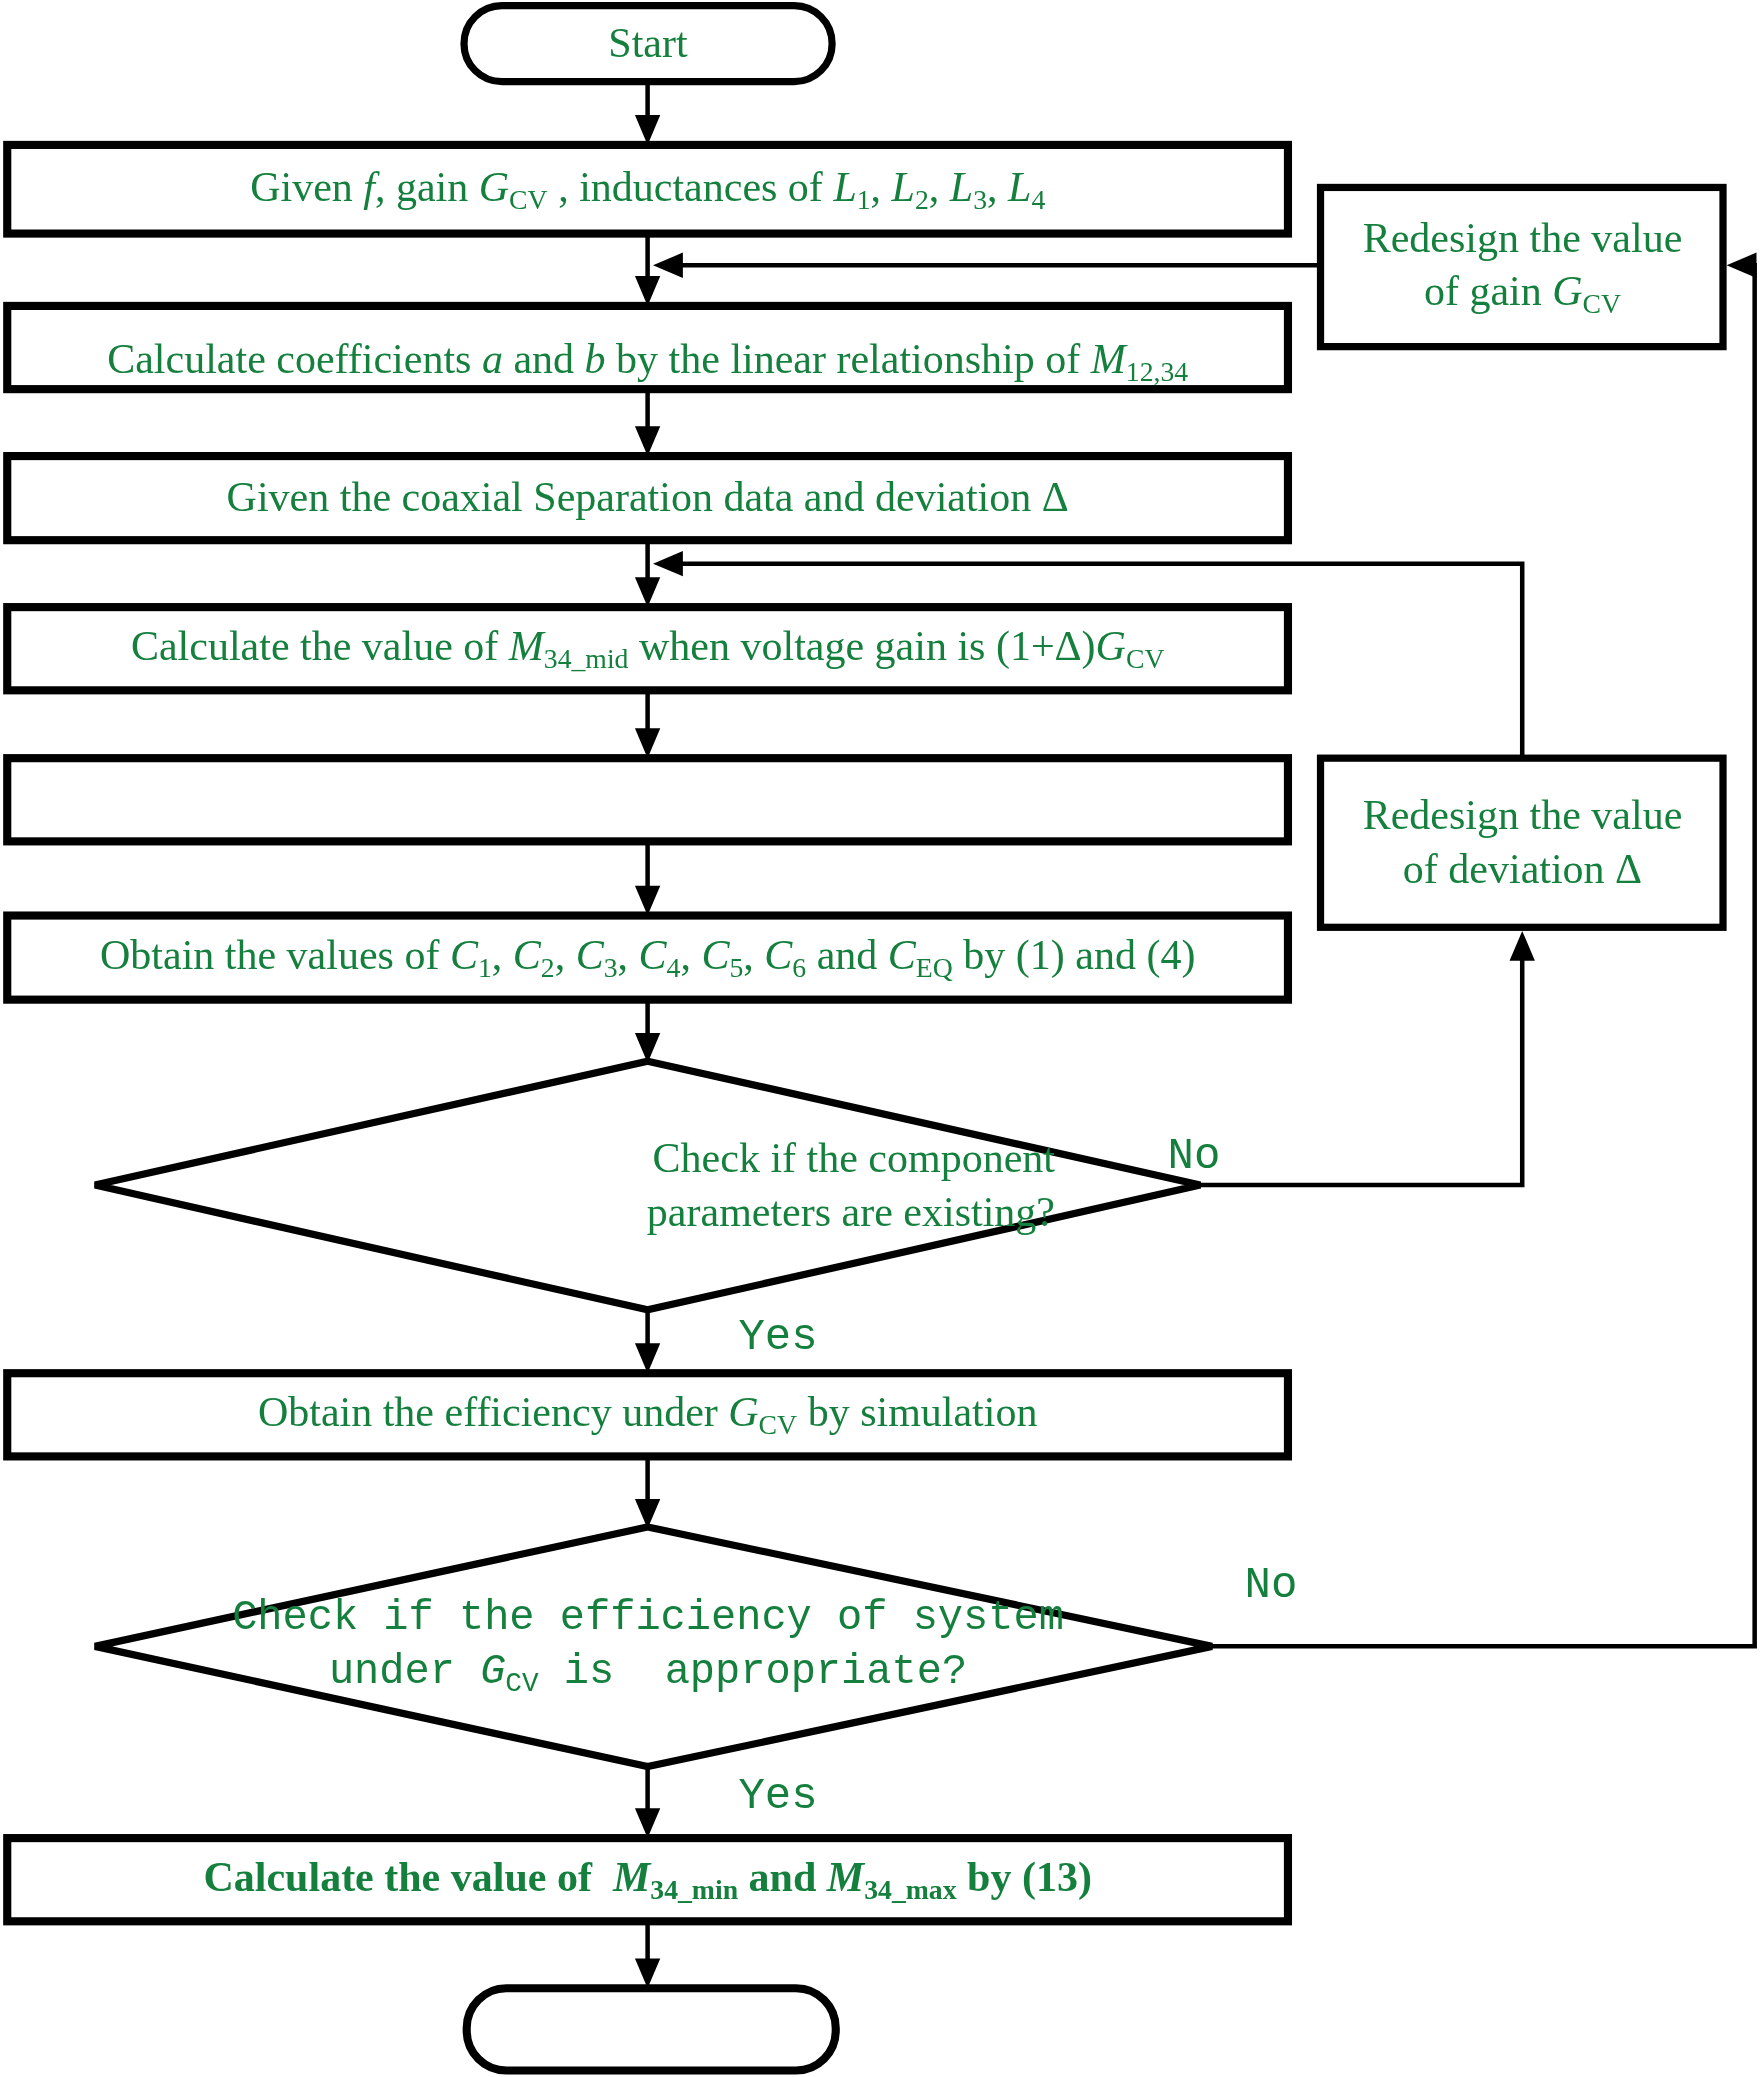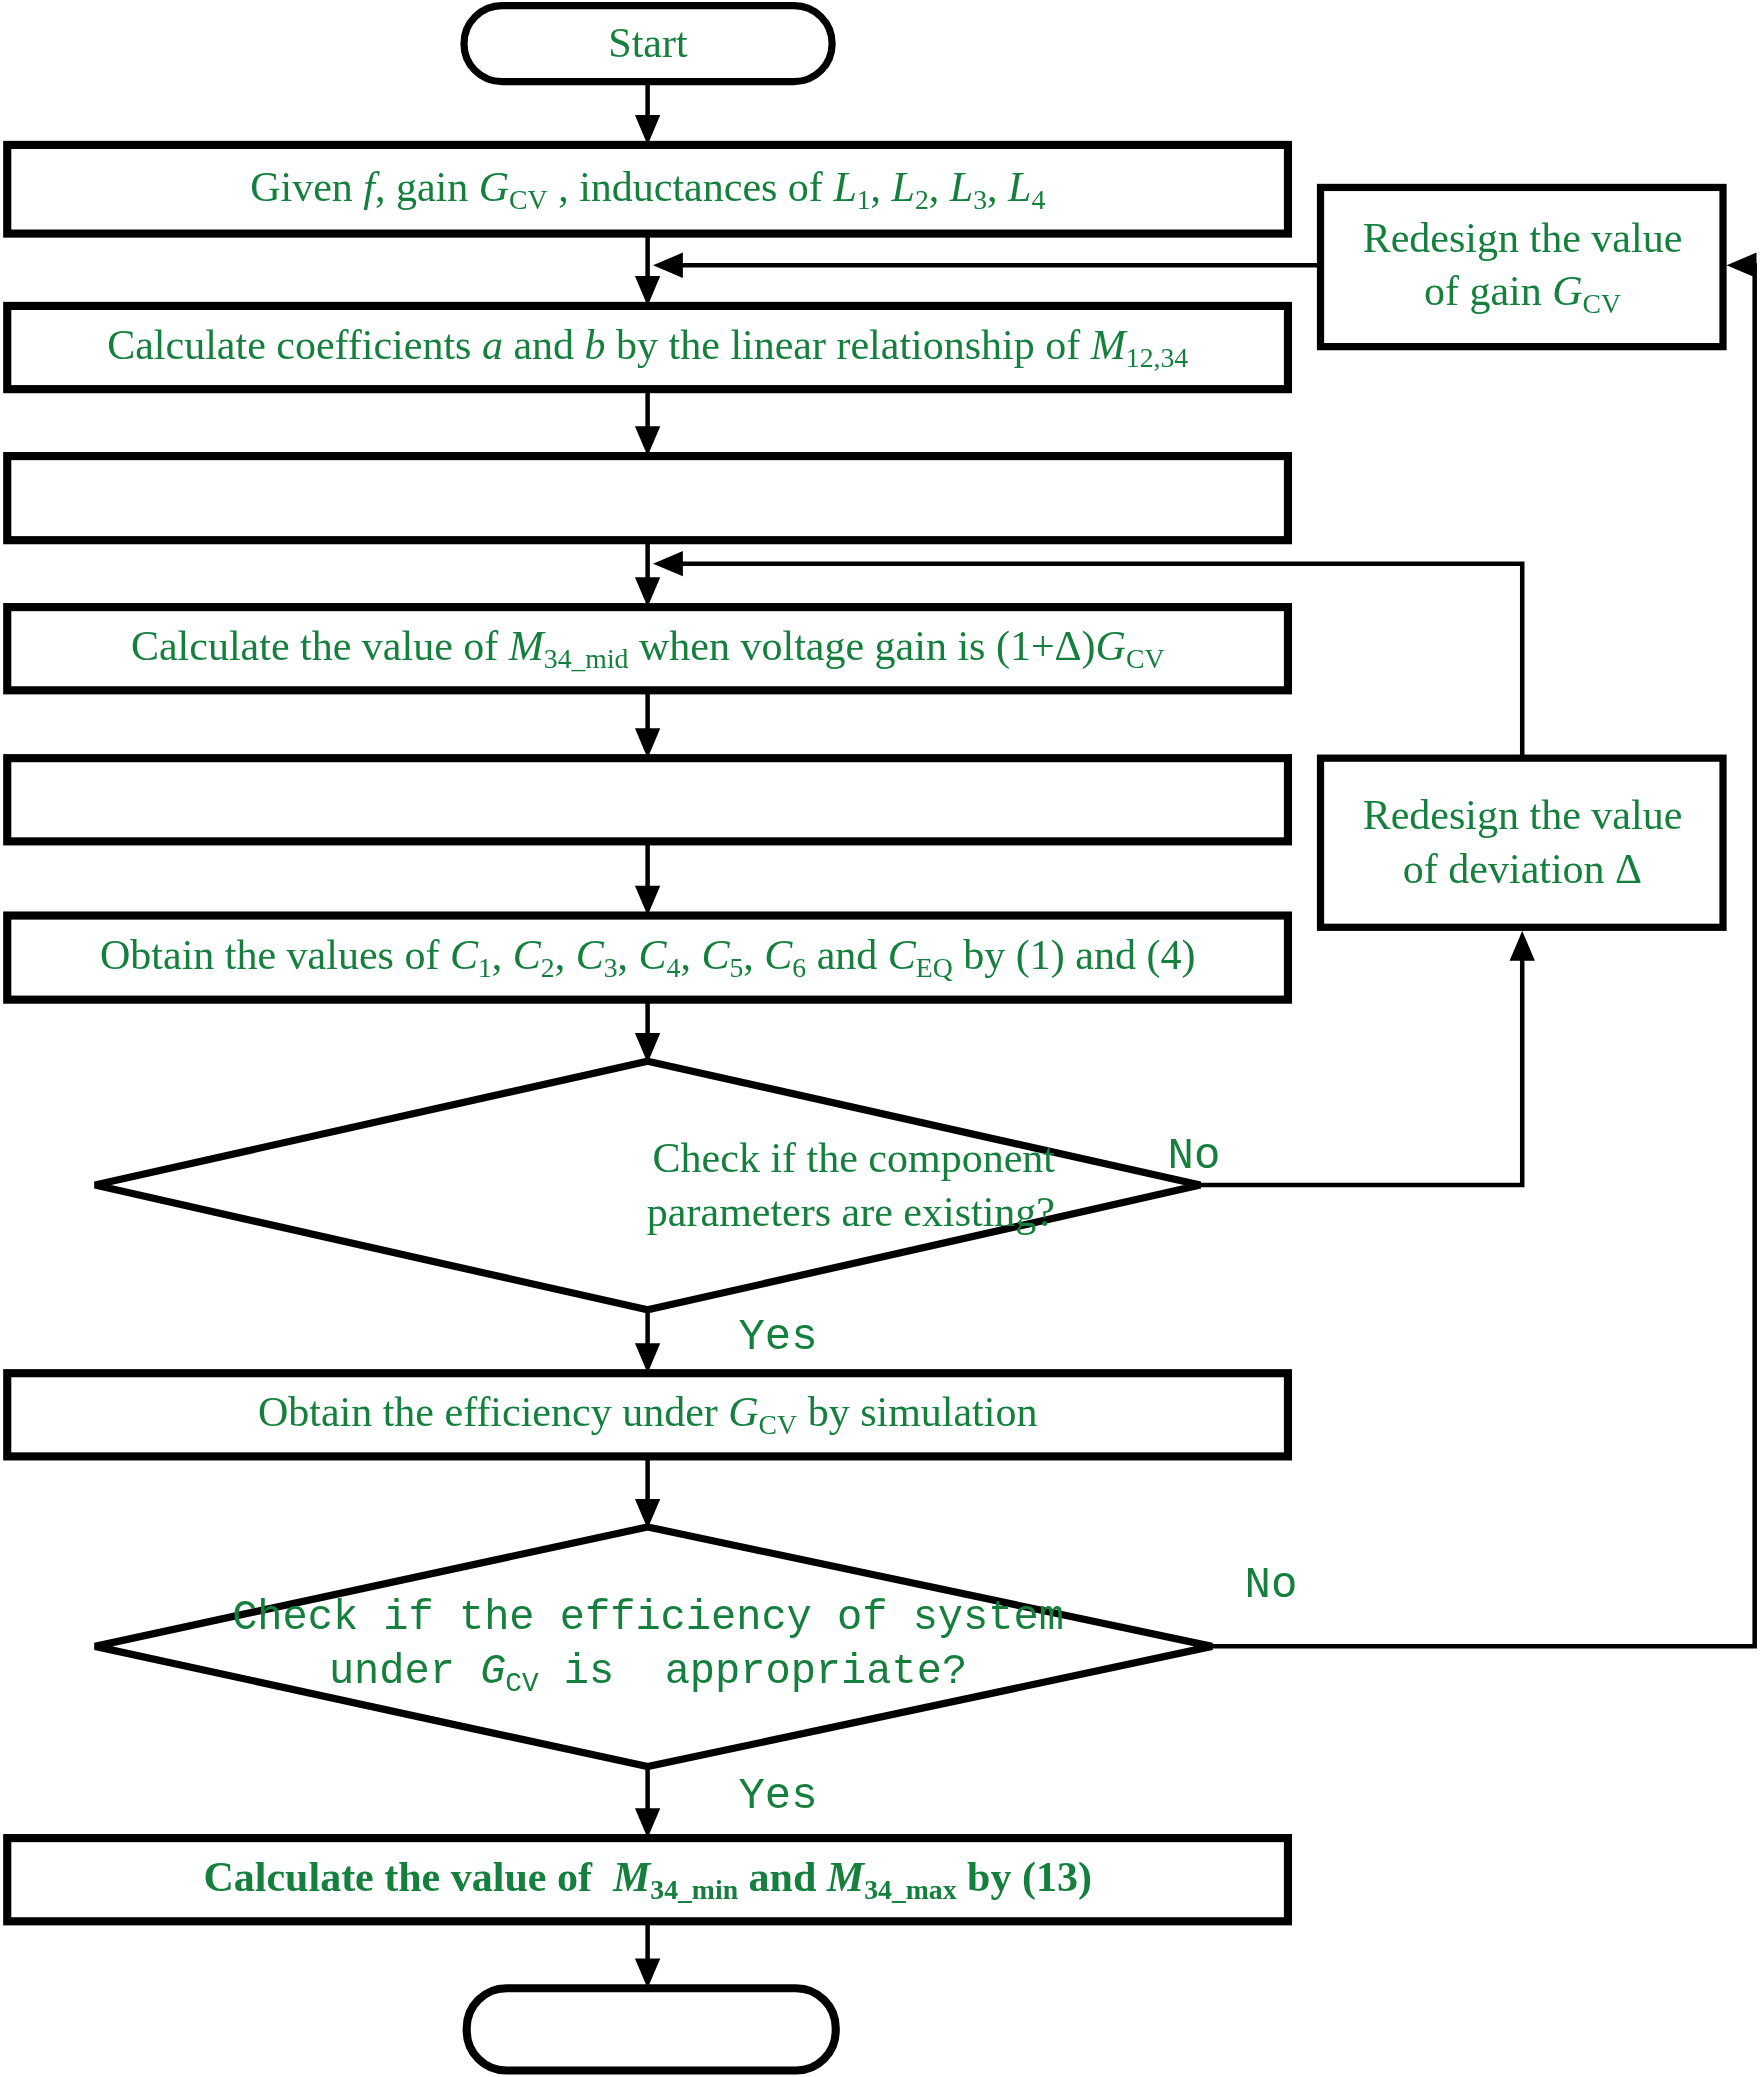--- a/index.html
+++ b/index.html
@@ -90,24 +90,27 @@
 
   <div class="lbl" style="left:7.2px;top:145px;width:1281px;height:89px;">
       <div class="rt-line"><span>Given </span><span class="it">f</span><span>, gain </span><span class="it">G</span><span class="sb">CV</span><span> , inductances of </span><span class="it">L</span><span class="sb">1</span><span>, </span><span class="it">L</span><span class="sb">2</span><span>, </span><span class="it">L</span><span class="sb">3</span><span>, </span><span class="it">L</span><span class="sb">4</span></div>
     </div>
 
   <div class="lbl" style="left:1321px;top:187px;width:403px;height:159px;">
       <div class="rt-line"><span>Redesign the value</span></div>
       <div class="rt-line"><span>of gain </span><span class="it">G</span><span class="sb">CV</span></div>
     </div>
 
-  <div class="lbl" style="left:7.2px;top:306px;width:1281px;height:83px;">
+  <div class="lbl" style="left:7.2px;top:306px;width:1281px;height:83px;justify-content:flex-end;">
       <div class="rt-line"><span>Calculate coefficients </span><span class="it">a</span><span> and </span><span class="it">b</span><span> by the linear relationship of </span><span class="it">M</span><span class="sb">12,34</span></div>
     </div>
 
+  <div class="lbl" style="left:7.2px;top:456px;width:1281px;height:84px;">
+      <div class="rt-line"><span>Given the coaxial Separation data and deviation Δ</span></div>
+    </div>
 
   <div class="lbl" style="left:7.2px;top:607px;width:1281px;height:83px;">
       <div class="rt-line"><span>Calculate the value of </span><span class="it">M</span><span class="sb">34_mid</span><span> when voltage gain is (1+Δ)</span><span class="it">G</span><span class="sb">CV</span></div>
     </div>
 
 
   <div class="lbl" style="left:1321px;top:758px;width:403px;height:169px;">
       <div class="rt-line"><span>Redesign the value</span></div>
       <div class="rt-line"><span>of deviation Δ</span></div>
     </div>

